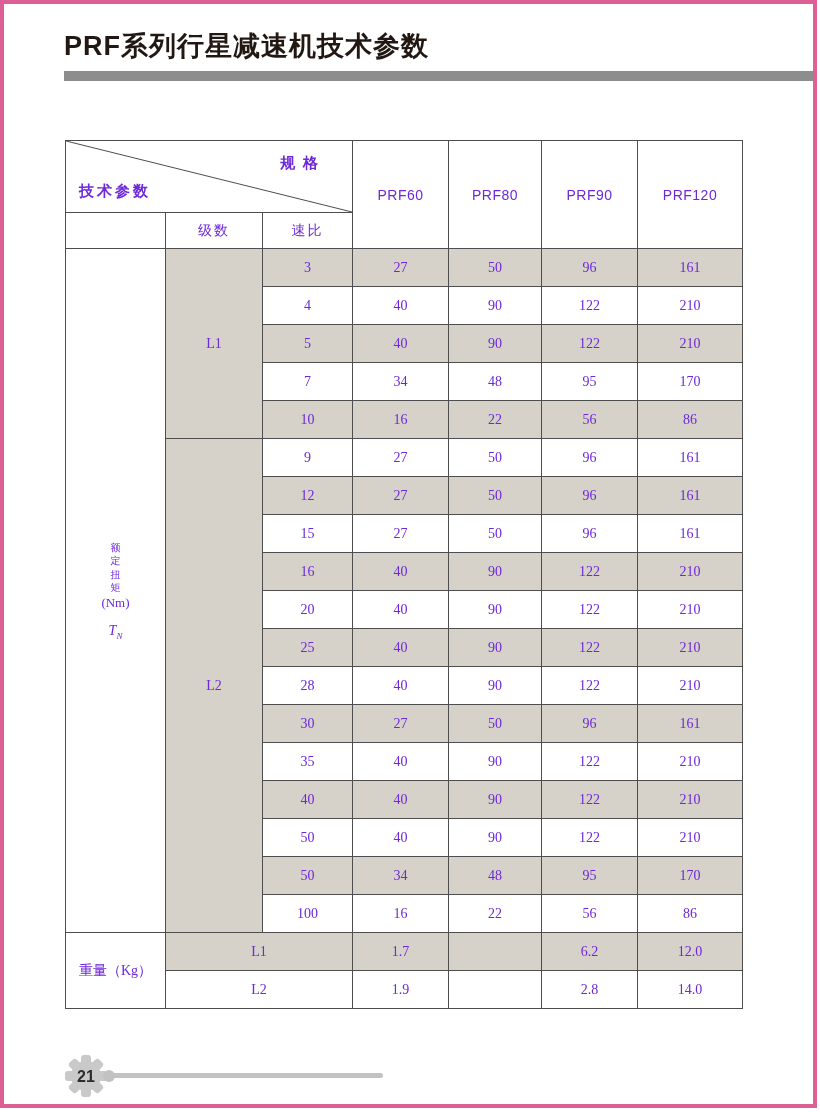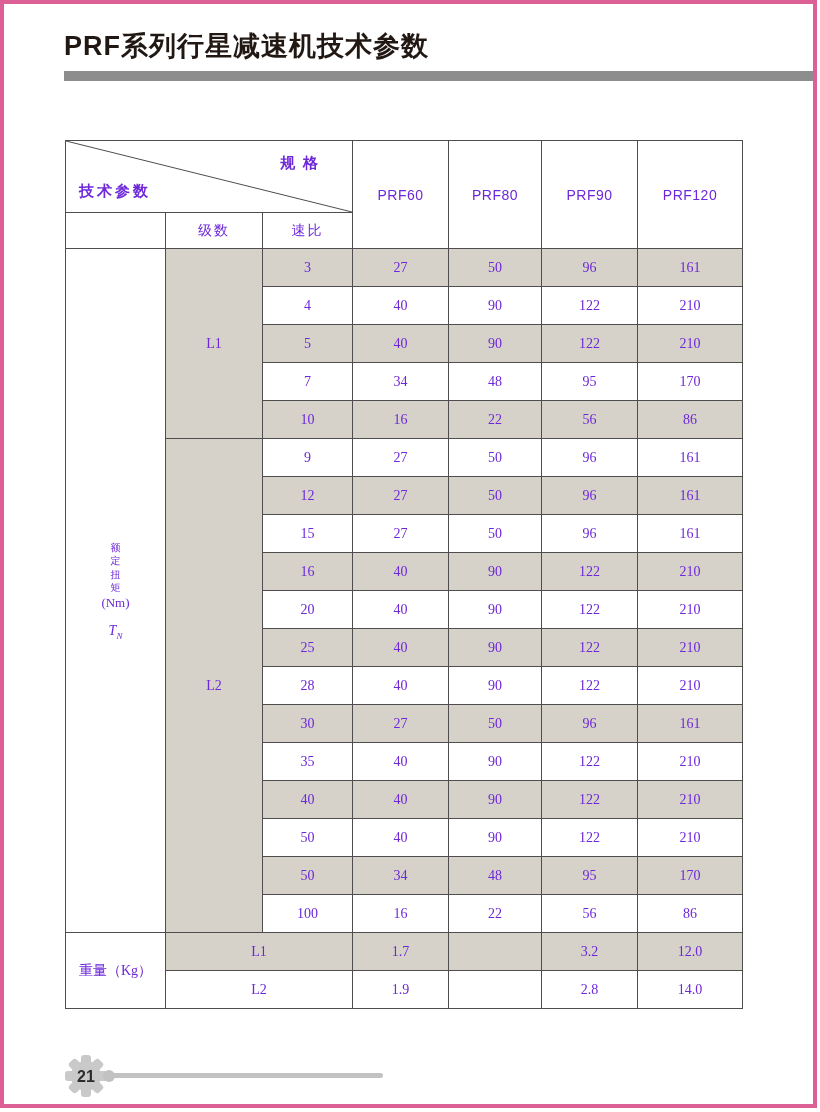--- a/index.html
+++ b/index.html
@@ -276,21 +276,21 @@
         <td class="val">16</td>
         <td class="val">22</td>
         <td class="val">56</td>
         <td class="val">86</td>
       </tr>
       <tr class="data">
         <td class="weight-label" rowspan="2">重量（Kg）</td>
         <td class="stage-span shaded" colspan="2">L1</td>
         <td class="val shaded">1.7</td>
         <td class="val shaded"></td>
-        <td class="val shaded">3.2</td>
+        <td class="val shaded">6.2</td>
         <td class="val shaded">12.0</td>
       </tr>
       <tr class="data">
         <td class="stage-span" colspan="2">L2</td>
         <td class="val">1.9</td>
         <td class="val"></td>
         <td class="val">2.8</td>
         <td class="val">14.0</td>
       </tr>
     </tbody>

